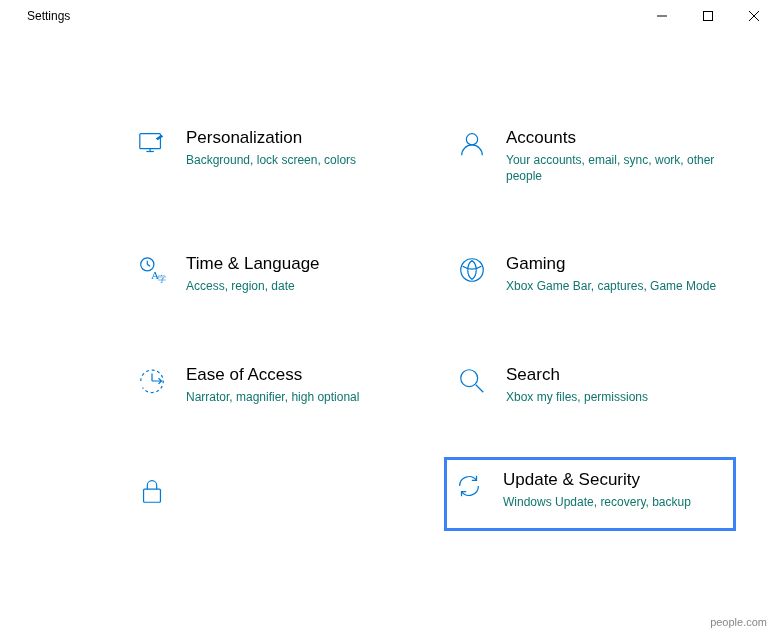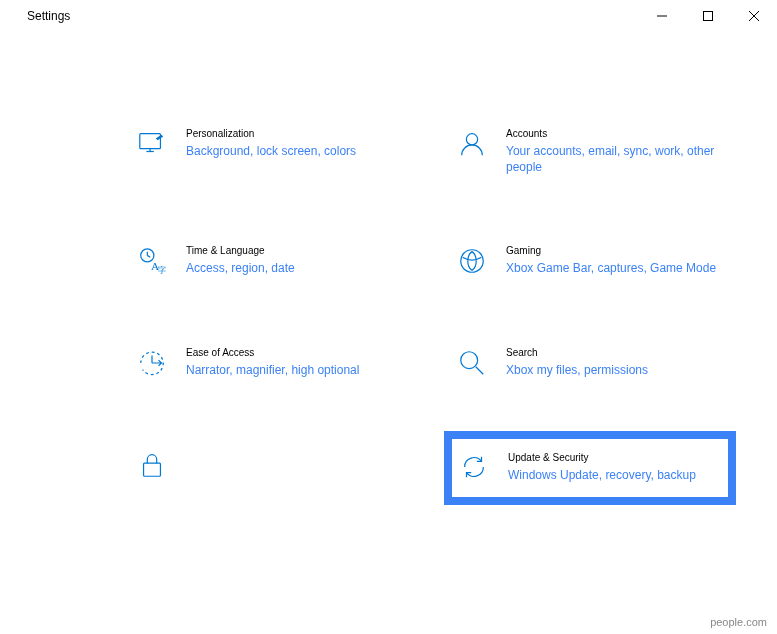--- a/index.html
+++ b/index.html
@@ -44,45 +44,44 @@
       margin-left: 130px;
     }
     .tile {
       display: flex;
       align-items: flex-start;
       gap: 18px;
       cursor: default;
       padding: 6px;
     }
     .tile.highlighted {
-      border: 8px solid #3b82f6;
+      border: 3px solid #3b82f6;
       padding: 10px 6px 14px 6px;
       margin: -12px -6px -18px -6px;
-      align-items: flex-end;
     }
     .ticon {
       width: 32px;
       height: 32px;
       flex-shrink: 0;
       color: #0078d4;
       display: flex;
       align-items: center;
       justify-content: center;
     }
     .ticon svg { width: 30px; height: 30px; stroke: #0078d4; fill: none; stroke-width: 1.3; }
     .tbody { flex: 1; min-width: 0; }
     .ttitle {
-      font-size: 10px;
+      font-size: 17px;
       color: #000;
       margin-bottom: 4px;
       font-weight: 400;
     }
     .tdesc {
       font-size: 12px;
-      color: #3b82f6;
+      color: #0f766e;
       line-height: 1.35;
     }
     .watermark {
       position: absolute;
       bottom: 6px;
       right: 10px;
       font-size: 11px;
       color: #888;
     }
   </style>

